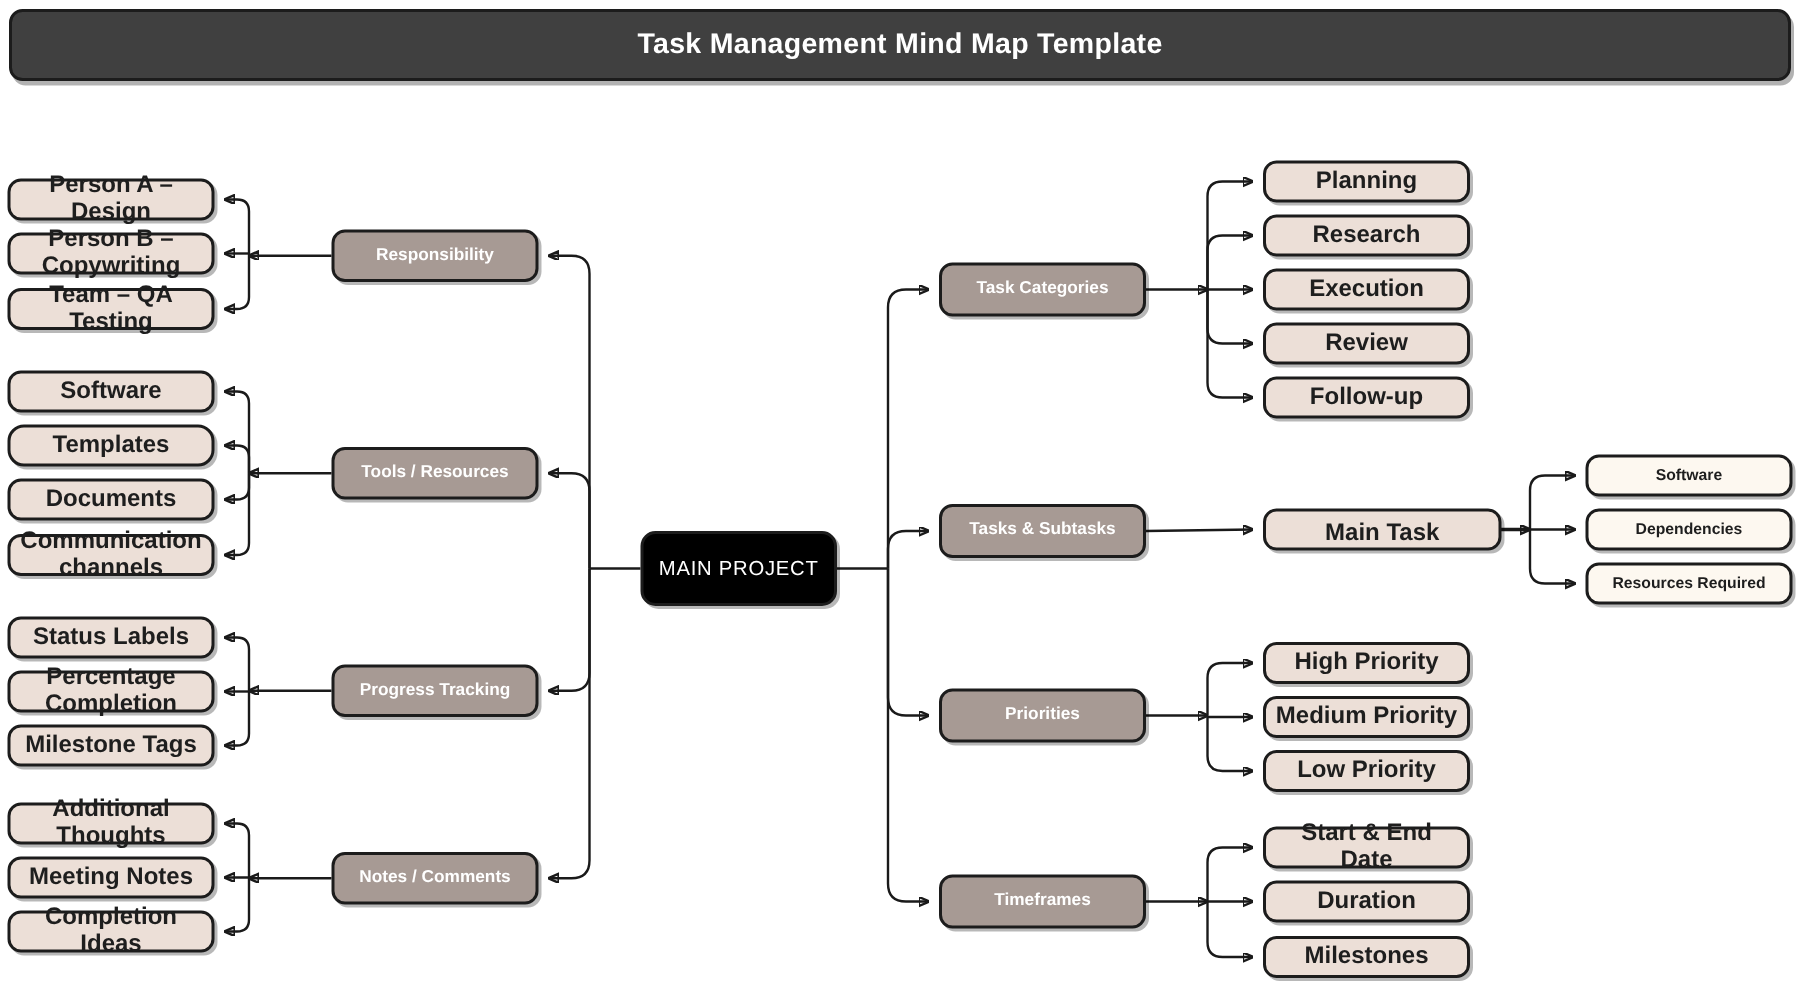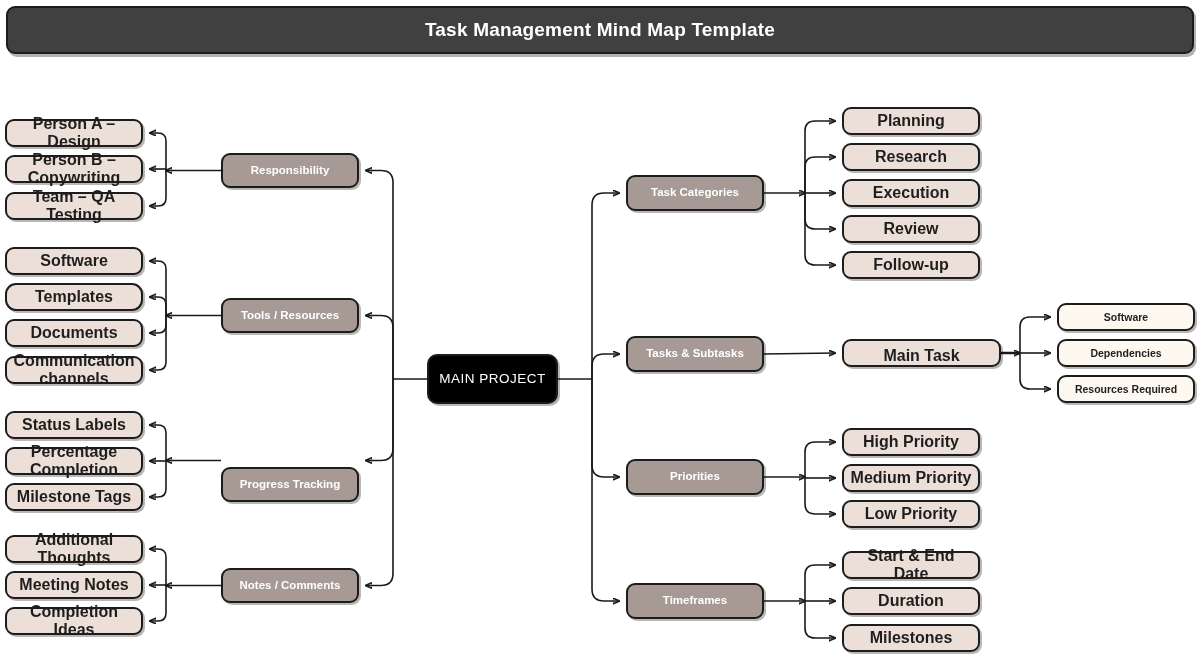--- a/index.html
+++ b/index.html
@@ -182,21 +182,21 @@
       </div>
       <div class="node leaf" style="left: 5px; top: 283px; width: 138px; height: 28px; border-radius: 11px;">
         <span>Templates</span>
       </div>
       <div class="node leaf" style="left: 5px; top: 319px; width: 138px; height: 28px;">
         <span>Documents</span>
       </div>
       <div class="node leaf" style="left: 5px; top: 356px; width: 138px; height: 28px;">
         <span>Communication channels</span>
       </div>
-      <div class="node branch" style="left: 221px; top: 443px; width: 138px; height: 35px; margin-top: 24px;">
+      <div class="node branch" style="left: 221px; top: 443px; width: 138px; height: 35px;">
         <span>Progress Tracking</span>
       </div>
       <div class="node leaf" style="left: 5px; top: 411px; width: 138px; height: 28px;">
         <span>Status Labels</span>
       </div>
       <div class="node leaf" style="left: 5px; top: 447px; width: 138px; height: 28px;">
         <span>Percentage Completion</span>
       </div>
       <div class="node leaf" style="left: 5px; top: 483px; width: 138px; height: 28px;">
         <span>Milestone Tags</span>

